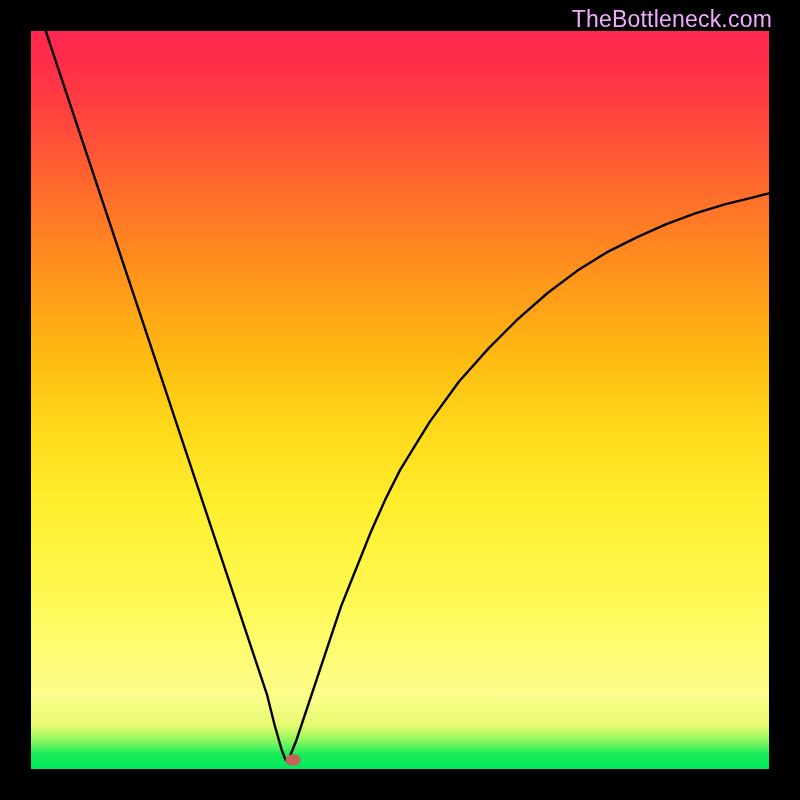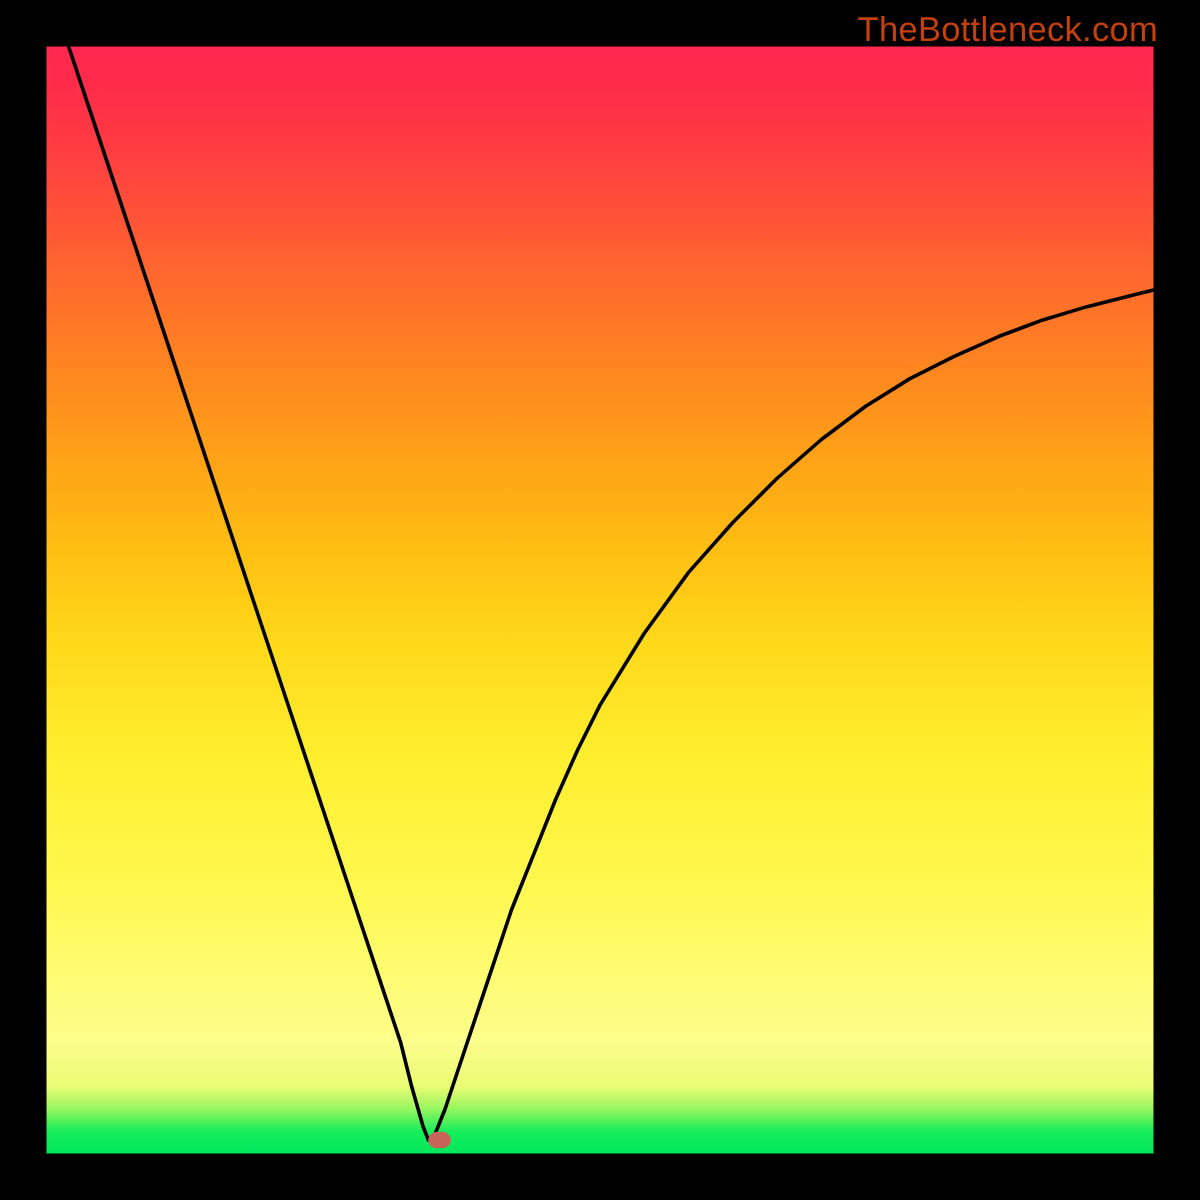--- a/index.html
+++ b/index.html
@@ -42,21 +42,21 @@
       #ff6d2b 78%,
       #ff5536 84%,
       #ff3f40 90%,
       #ff2c48 96%,
       #ff2850 100%);
   }
   .attribution {
     position: absolute;
     top: 6px;
     right: 28px;
-    color: #c2410c;
+    color: #f0abfc;
     font-size: 23px;
     font-weight: 400;
     letter-spacing: 0.2px;
     user-select: none;
   }
   svg.curve {
     position: absolute;
     left: 0;
     top: 0;
     width: 738px;

